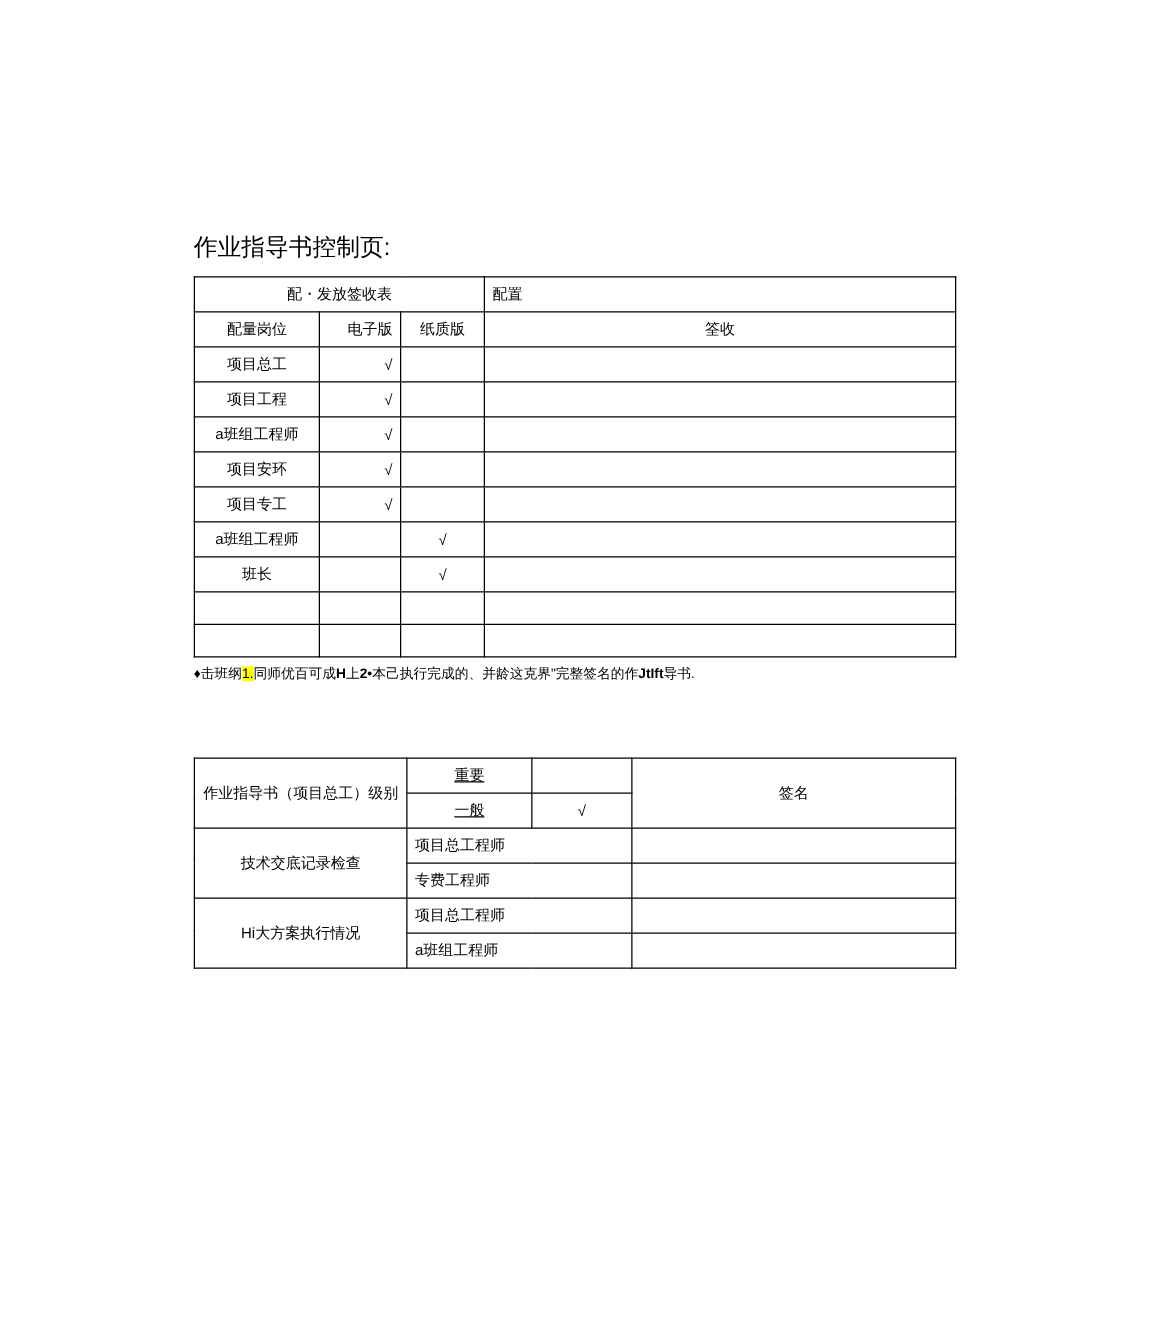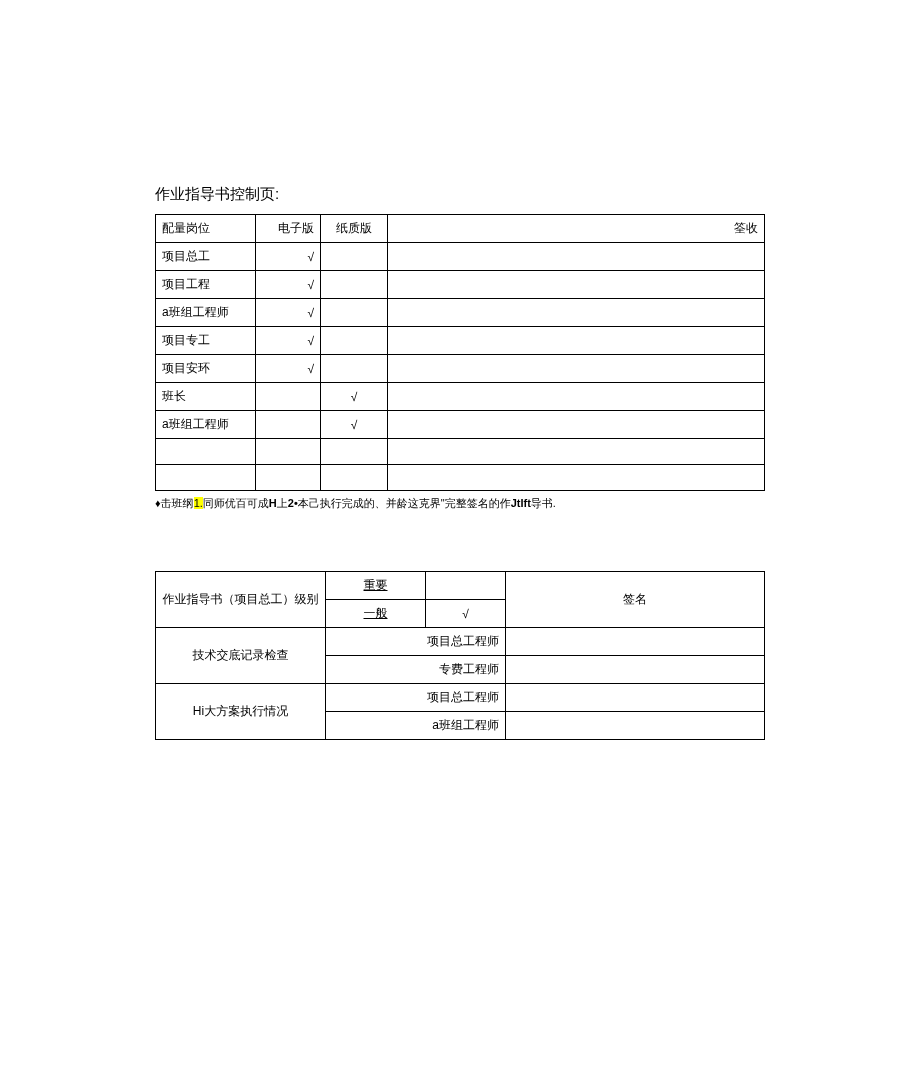--- a/index.html
+++ b/index.html
@@ -6,67 +6,71 @@
     body {
       width: 920px;
       height: 1066px;
       font-family: "Microsoft YaHei", "SimSun", sans-serif;
       font-size: 13px;
       color: #000;
       background: #fff;
       padding: 185px 155px 0 155px;
     }
     .page-title {
-      font-size: 15px;
+      font-size: 19px;
       margin-bottom: 10px;
       font-weight: normal;
     }
     table {
       border-collapse: collapse;
       width: 100%;
     }
     td, th {
       border: 1px solid #000;
       padding: 5px 6px;
       font-size: 12px;
       font-weight: normal;
       vertical-align: middle;
     }
     .t1 { width: 100%; }
-    .t1 .col-pos { width: 100px; text-align: left; }
+    .t1 .col-pos { width: 100px; text-align: center; }
     .t1 .col-ev { width: 65px; text-align: right; }
     .t1 .col-pv { width: 67px; text-align: center; }
-    .t1 .col-sign { text-align: right; }
+    .t1 .col-sign { text-align: center; }
     .t1 .hdr-merge { text-align: center; }
     .t1 .hdr-config { text-align: left; font-size: 12px; }
     .t1 .empty-row td { height: 26px; }
     .note {
       font-size: 11px;
       margin-top: 5px;
     }
     .note .hl {
       background: #ffff00;
     }
     .note .bold { font-weight: bold; }
     .t2 { width: 100%; margin-top: 60px; }
-    .t2 td { text-align: right; }
+    .t2 td { text-align: left; }
     .t2 .center { text-align: center; }
     .t2 .col-a { width: 170px; }
     .t2 .col-b { width: 100px; text-decoration: underline; }
     .t2 .col-c { width: 80px; }
   </style>
 </head>
 <body>
 
 <div class="page-title">作业指导书控制页:</div>
 
 <table class="t1">
   <tbody>
+      <tr>
+    <td colspan="3" class="hdr-merge">配・发放签收表</td>
+    <td class="hdr-config">配置</td>
+  </tr>
   <tr>
-    <td class="col-pos" style="">配量岗位</td>
+    <td class="col-pos" style="text-align:center">配量岗位</td>
     <td class="col-ev">电子版</td>
     <td class="col-pv">纸质版</td>
     <td class="col-sign">筌收</td>
   </tr>
   <tr>
     <td class="col-pos">项目总工</td>
     <td class="col-ev">√</td>
     <td class="col-pv"></td>
     <td class="col-sign"></td>
   </tr>
@@ -76,39 +80,39 @@
     <td class="col-pv"></td>
     <td class="col-sign"></td>
   </tr>
   <tr>
     <td class="col-pos">a班组工程师</td>
     <td class="col-ev">√</td>
     <td class="col-pv"></td>
     <td class="col-sign"></td>
   </tr>
   <tr>
+    <td class="col-pos">项目安环</td>
+    <td class="col-ev">√</td>
+    <td class="col-pv"></td>
+    <td class="col-sign"></td>
+  </tr>
+  <tr>
     <td class="col-pos">项目专工</td>
     <td class="col-ev">√</td>
     <td class="col-pv"></td>
     <td class="col-sign"></td>
   </tr>
   <tr>
-    <td class="col-pos">项目安环</td>
-    <td class="col-ev">√</td>
-    <td class="col-pv"></td>
-    <td class="col-sign"></td>
-  </tr>
-  <tr>
-    <td class="col-pos">班长</td>
+    <td class="col-pos">a班组工程师</td>
     <td class="col-ev"></td>
     <td class="col-pv">√</td>
     <td class="col-sign"></td>
   </tr>
   <tr>
-    <td class="col-pos">a班组工程师</td>
+    <td class="col-pos">班长</td>
     <td class="col-ev"></td>
     <td class="col-pv">√</td>
     <td class="col-sign"></td>
   </tr>
   <tr class="empty-row">
         <td></td>
         <td></td>
         <td></td>
         <td></td>
       </tr>

